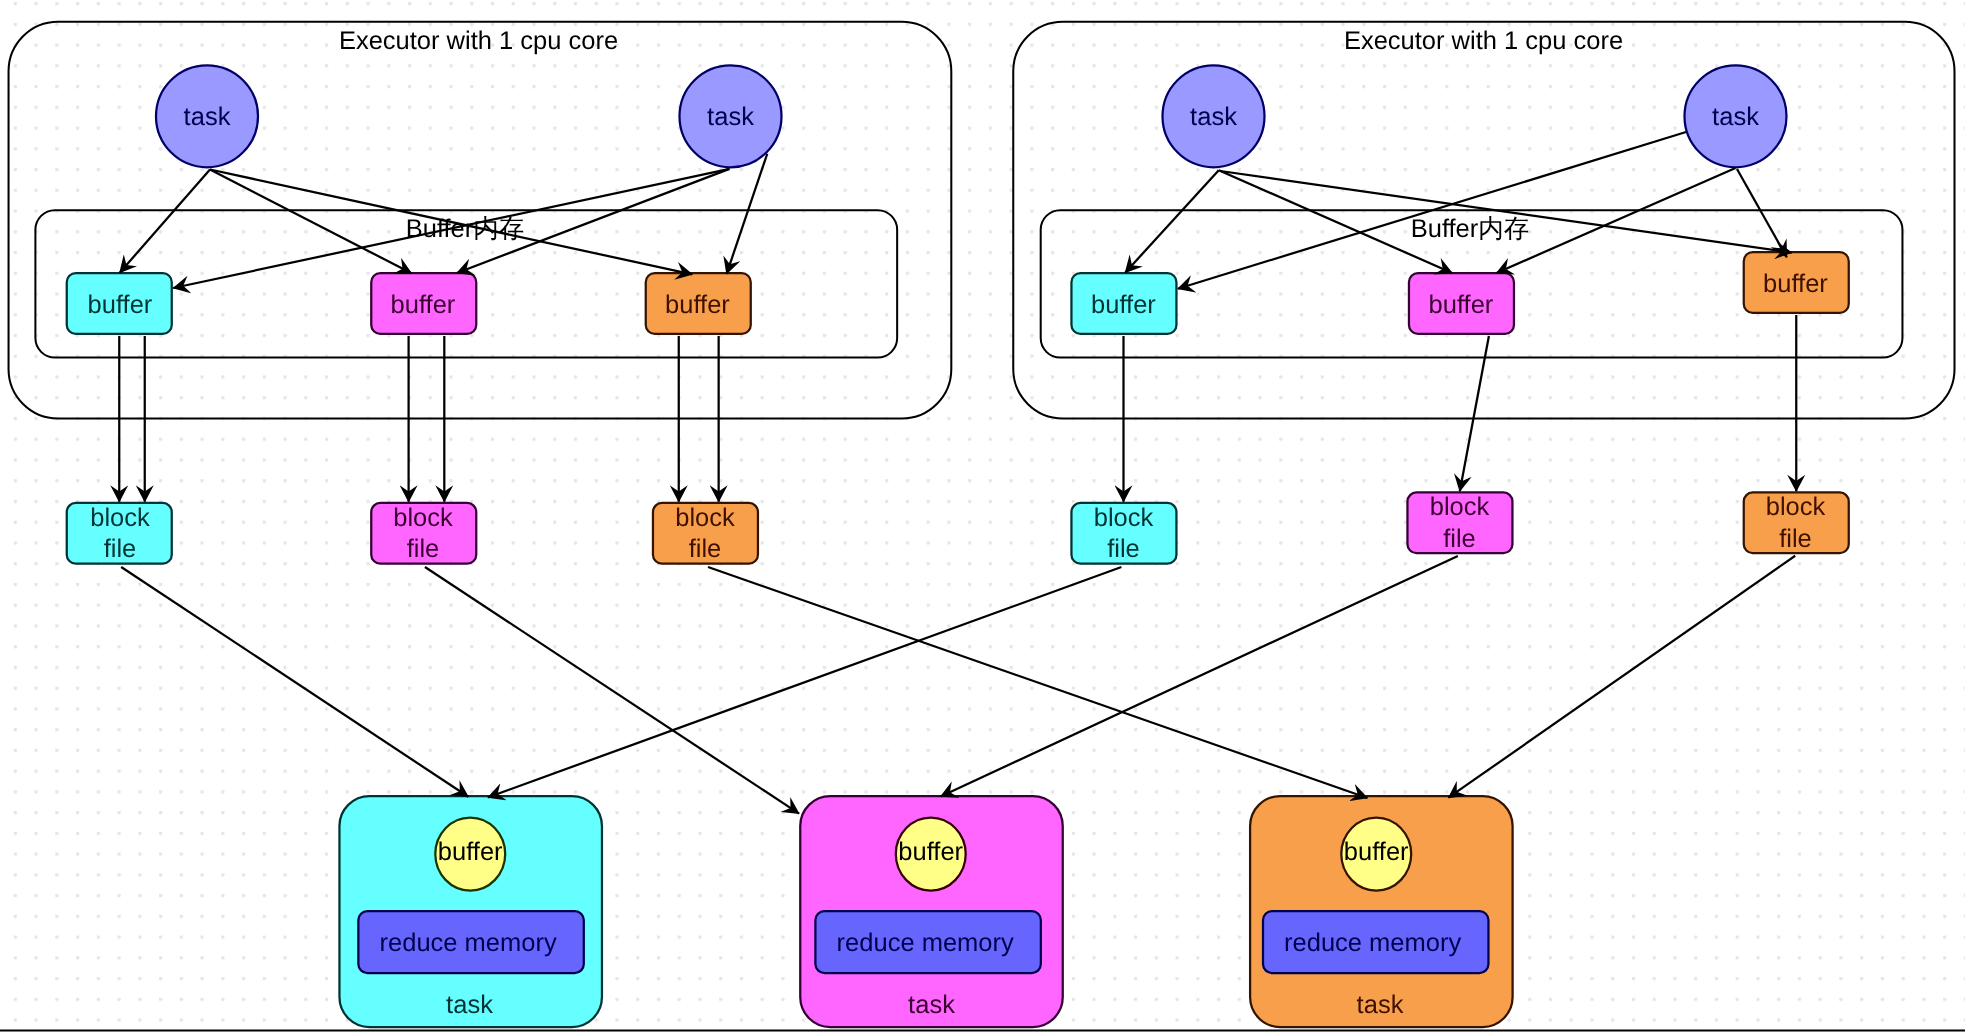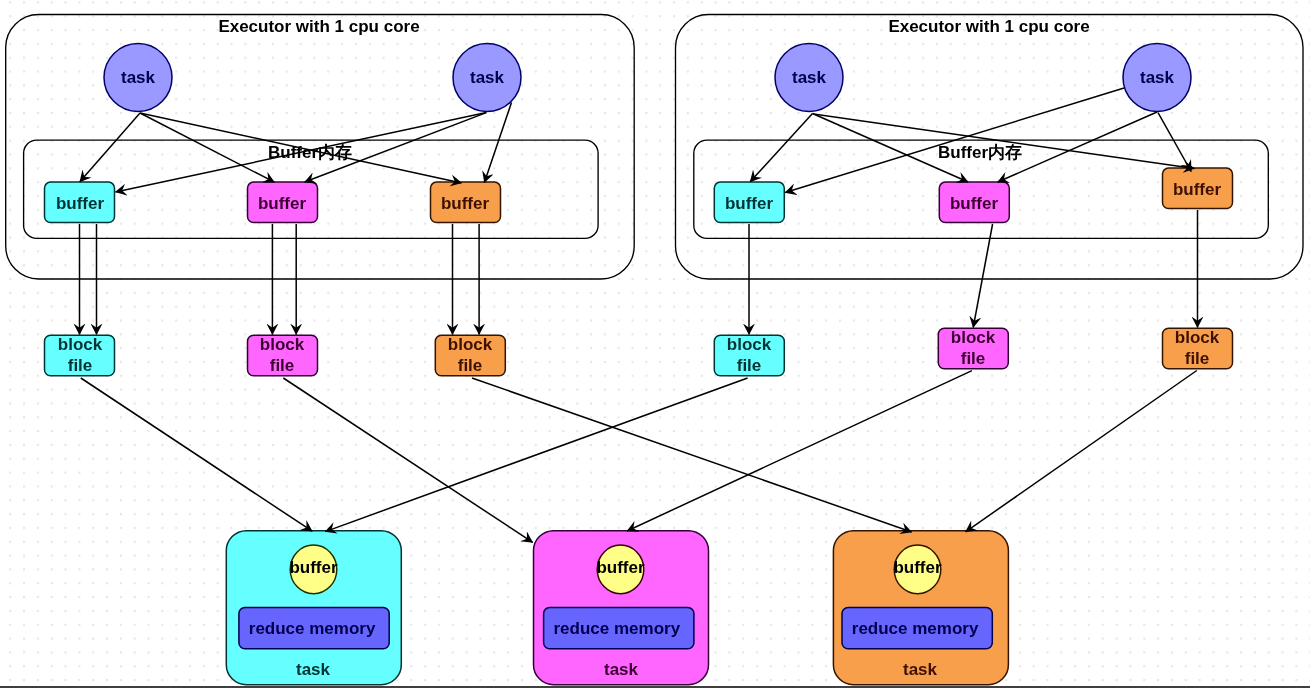--- a/index.html
+++ b/index.html
@@ -1,17 +1,17 @@
 <!DOCTYPE html>
 <html><head>
 <meta charset="utf-8">
 <style>
   html,body{margin:0;padding:0;background:#ffffff;}
   body{width:1310px;height:688px;overflow:hidden;font-family:"Liberation Sans",sans-serif;}
-  #canvas{position:relative;width:1190px;height:688px;font-weight:bold;}
+  #canvas{position:relative;width:1190px;height:688px;}
   svg#scene{display:block;position:absolute;left:0;top:0;}
   text{font-family:"Liberation Sans",sans-serif;dominant-baseline:middle;}
   .lbl{font-size:17px;fill:#000000;text-anchor:middle;}
   .lbl-dark{fill:#003333;}
   .lbl-plum{fill:#3b0030;}
   .lbl-brown{fill:#3d1000;}
   .lbl-navy{fill:#00004d;}
   .box{stroke-width:1.5;}
   .thin{fill:none;stroke:#000000;stroke-width:1.35;}
   .edge{fill:none;stroke:#000000;stroke-width:1.5;}

